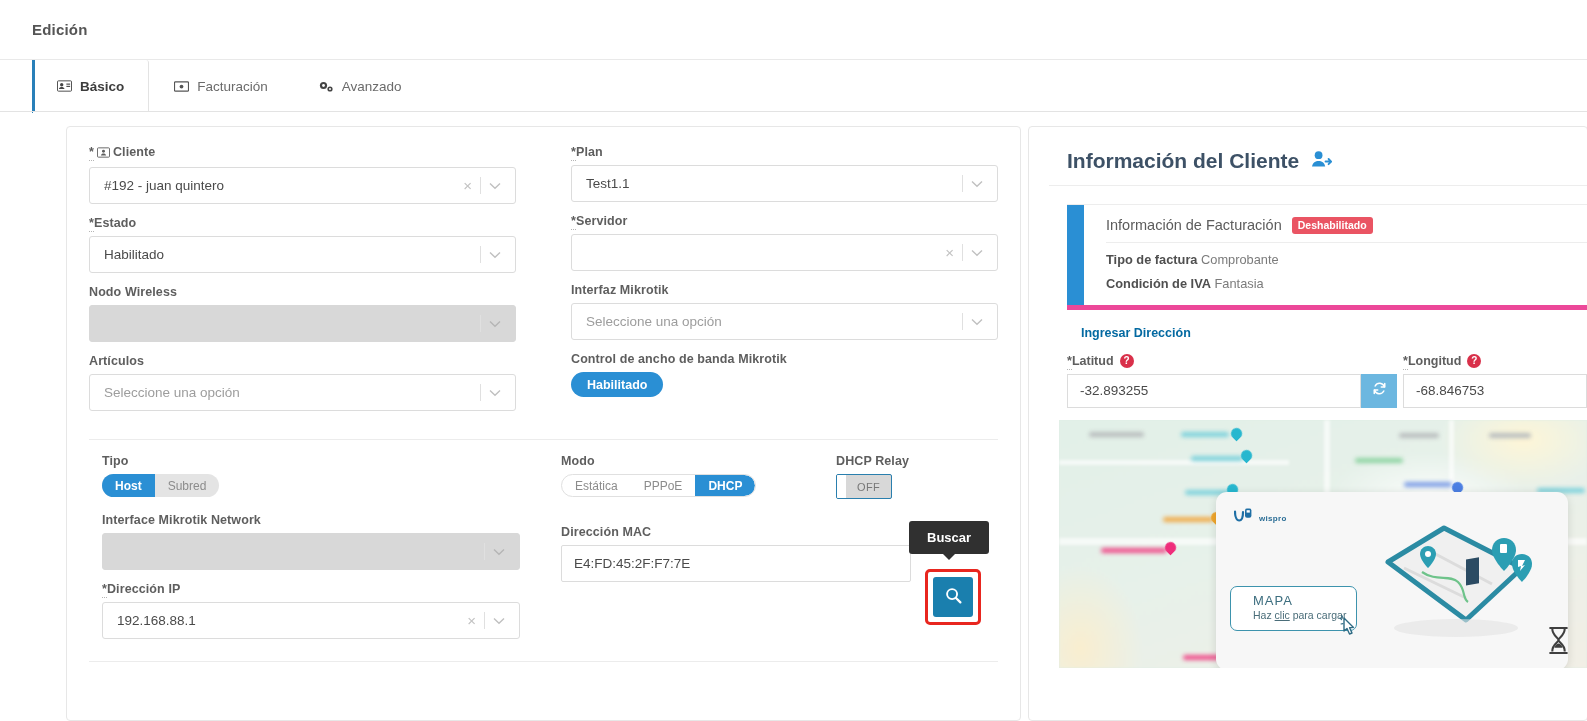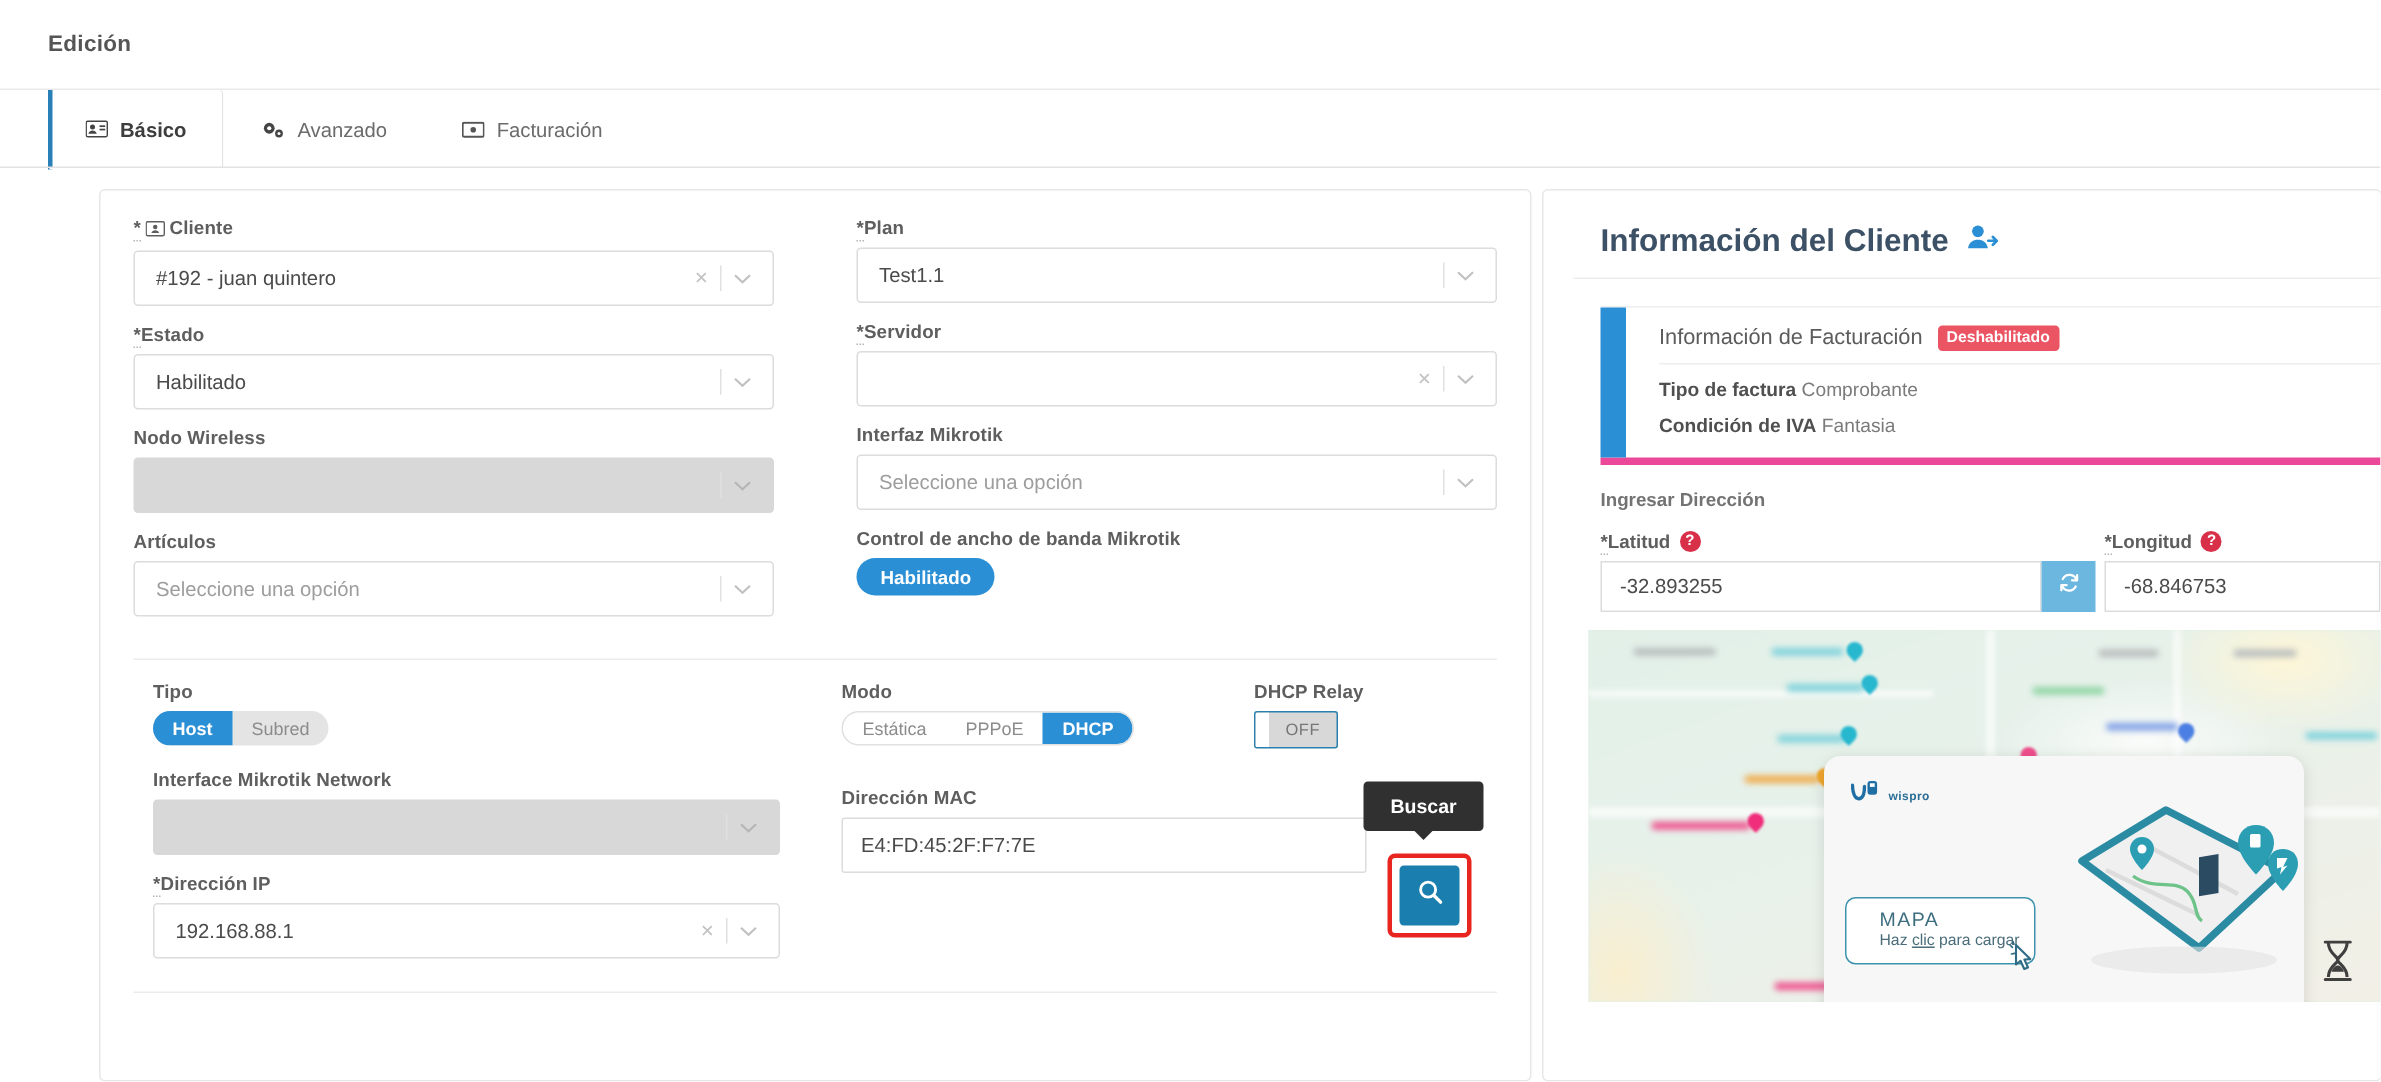--- a/index.html
+++ b/index.html
@@ -284,22 +284,22 @@
     font-size: 10.5px;
     font-weight: bold;
     border-radius: 3px;
     padding: 3px 6px;
     line-height: 1;
   }
   .billing-line { font-size: 12.8px; margin-top: 9px; color: #7b7b7b; }
   .billing-line b { color: #4f4f4f; font-weight: bold; }
 
   .addr-label {
-    font-size: 12.5px; font-weight: bold; color: #737373;
-    margin: 16px 0 6px 18px;
+    font-size: 12.5px; font-weight: bold; color: #0369a1;
+    margin: 16px 0 6px 32px;
   }
   .addr-box {
     margin-left: 18px;
     height: 30px;
     background: #d8d8d8;
     display: flex; align-items: center;
     padding-left: 14px;
     font-size: 13.5px;
     color: #7c7c7c;
   }
@@ -372,22 +372,22 @@
   }
   .hourglass {
     position: absolute;
     right: 16px; bottom: 10px;
     font-size: 26px;
     color: #4a4a4a;
     line-height: 1;
   }
   .map-card {
     position: absolute;
-    left: 157px; top: 84px;
-    width: 320px; height: 178px;
+    left: 157px; top: 72px;
+    width: 352px; height: 178px;
     background: #f7f7f7;
     border-radius: 11px;
     box-shadow: 0 2px 10px rgba(0,0,0,.12);
     overflow: hidden;
   }
   .wispro-logo {
     position: absolute; left: 18px; top: 16px;
     display: flex; align-items: flex-end; gap: 3px;
     color: #1f6fa5;
   }
@@ -422,37 +422,37 @@
             <circle cx="5" cy="4.6" r="1.8" fill="#444"></circle>
             <path d="M2 9.3c.5-1.6 1.7-2.2 3-2.2s2.5.6 3 2.2z" fill="#444"></path>
             <rect x="10" y="3.4" width="4" height="1.2" fill="#444"></rect>
             <rect x="10" y="5.8" width="4" height="1.2" fill="#444"></rect>
           </svg>
       </span>
       <span>Básico</span>
     </div>
     <div class="tab">
       <span class="tab-icon">
+        <svg width="15" height="11" viewBox="0 0 16 11">
+            <rect x="0.5" y="0.5" width="15" height="10" rx="1" fill="none" stroke="#555" stroke-width="1.3"></rect>
+            <circle cx="8" cy="5.5" r="2" fill="#555"></circle>
+          </svg>
+      </span>
+      <span>Facturación</span>
+    </div>
+    <div class="tab">
+      <span class="tab-icon">
         <svg width="16" height="13" viewBox="0 0 16 13">
             <circle cx="5.5" cy="5.5" r="3.6" fill="#444"></circle>
             <circle cx="5.5" cy="5.5" r="1.4" fill="#fff"></circle>
             <circle cx="12" cy="9" r="2.6" fill="#444"></circle>
             <circle cx="12" cy="9" r="1" fill="#fff"></circle>
           </svg>
       </span>
       <span>Avanzado</span>
-    </div>
-    <div class="tab">
-      <span class="tab-icon">
-        <svg width="15" height="11" viewBox="0 0 16 11">
-            <rect x="0.5" y="0.5" width="15" height="10" rx="1" fill="none" stroke="#555" stroke-width="1.3"></rect>
-            <circle cx="8" cy="5.5" r="2" fill="#555"></circle>
-          </svg>
-      </span>
-      <span>Facturación</span>
     </div>
   </div>
   <div class="tabs-underline"></div>
 </div>
 
 <div class="body-area">
 
   <div class="col-left">
   <div class="card card-left">
 

